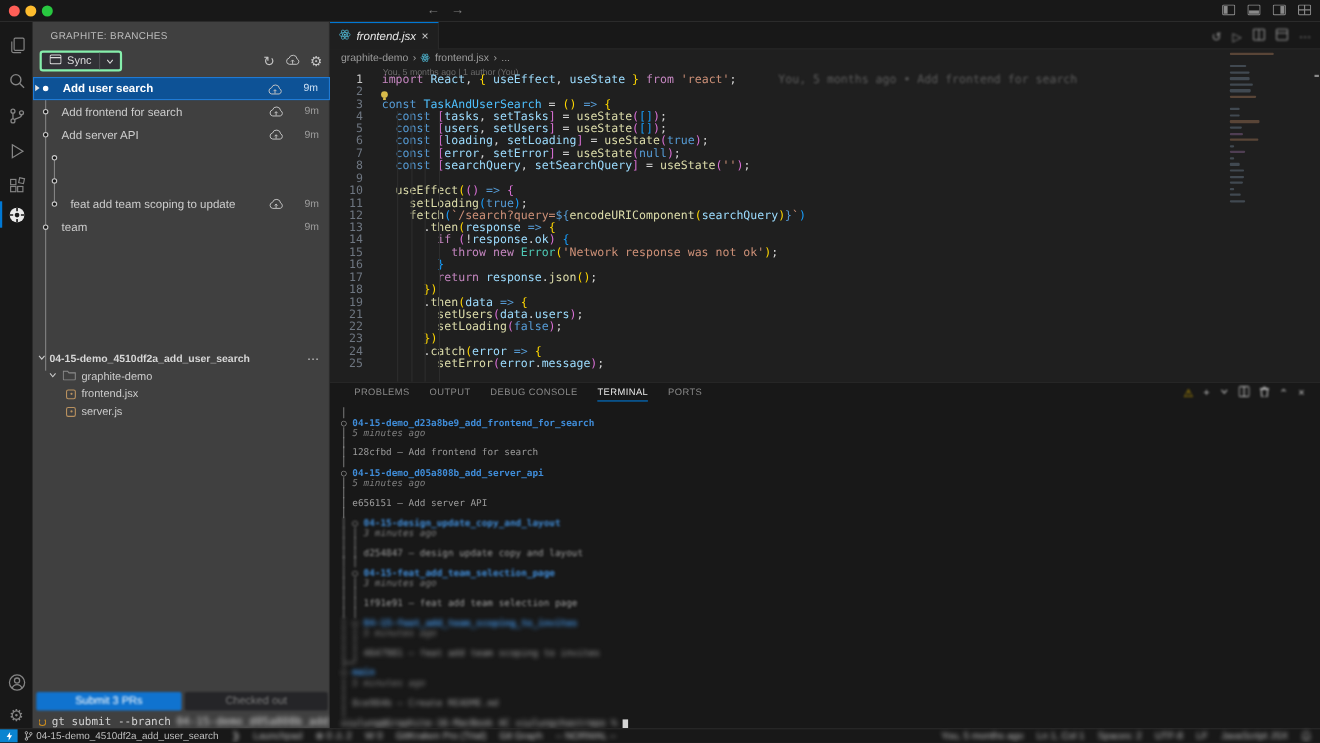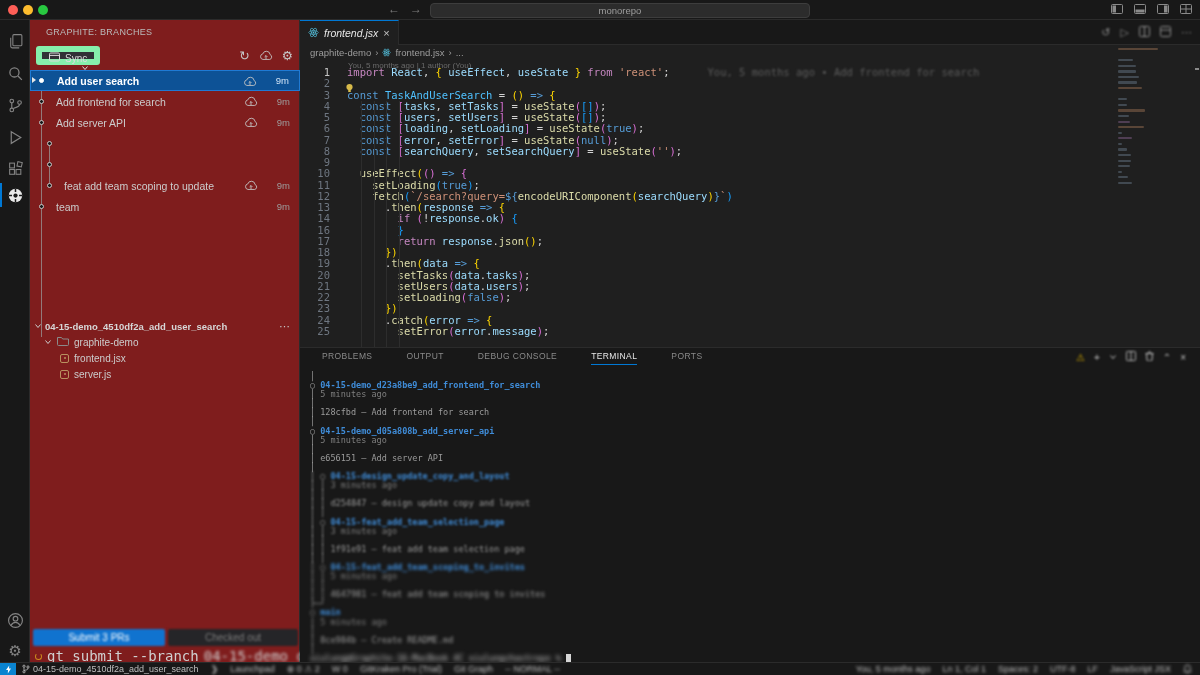--- a/index.html
+++ b/index.html
@@ -20,25 +20,25 @@
   #titlebar-icons svg{ display:block; }
 
   
   #activitybar{ position:absolute; left:0; top:20px; width:30px; height:642px; background:#181818;
     border-right:1px solid #2b2b2b; }
   .ab-item{ position:absolute; left:0; width:30px; height:30px; display:flex; align-items:center; justify-content:center; }
   .ab-item.active::before{ content:""; position:absolute; left:0; top:3px; width:2px; height:24px; background:#0078d4; }
   .ab-glyph{ font-size:15px; color:#848484; line-height:1; }
 
   
-  #sidebar{ position:absolute; left:30px; top:20px; width:270px; height:642px; background:#7f1d1d;
+  #sidebar{ position:absolute; left:30px; top:20px; width:270px; height:642px; background:#404040;
     border-right:1px solid #2b2b2b; }
   #sidebar-title{ position:absolute; left:16px; top:7px; font-size:9px; letter-spacing:.3px; color:#bbb; }
-  #sync-btn{ position:absolute; left:6px; top:26px; height:19px; display:flex; align-items:flex-end;
-    background:#313136; border:6px solid #86efac; border-radius:3px; color:#dcdcdc; font-size:10px;flex-direction:column; }
+  #sync-btn{ position:absolute; left:6px; top:26px; height:19px; display:flex; align-items:center;
+    background:#313136; border:2px solid #86efac; border-radius:3px; color:#dcdcdc; font-size:10px; }
   #sync-btn .sb-main{ display:flex; align-items:center; gap:5px; padding:0 7px; }
   #sync-btn .sb-div{ width:1px; height:100%; background:#4d4d52; }
   #sync-btn .sb-chev{ padding:0 5px; display:flex; }
   #sidebar-toolbar{ position:absolute; right:6px; top:27px; display:flex; gap:9px; align-items:center; }
   #sidebar-toolbar .ticon{ font-size:12.5px; color:#c5c5c5; line-height:1; }
 
   #branch-list{ position:absolute; left:0; top:50px; width:270px; height:168px; }
   .brow{ position:absolute; left:0; width:270px; height:21px; display:flex; align-items:center; color:#ccc; font-size:10.5px; }
   .brow.sel{ background:#0d5296; border:1px solid #1f7ad4; color:#fff; font-weight:bold; }
   .brow .blabel{ white-space:nowrap; }
@@ -58,21 +58,21 @@
   #stack-header .ellip{ position:absolute; right:10px; color:#c5c5c5; font-size:11px; font-weight:normal; }
   .tree-row{ height:16px; display:flex; align-items:center; gap:5px; font-size:10px; color:#ccc; }
   .jsicon{ width:9px; height:9px; border:1px solid #b9915f; border-radius:2px; position:relative; flex:0 0 auto; }
   .jsicon::after{ content:""; position:absolute; left:2.5px; top:2.5px; width:2px; height:2px; background:#b9915f; border-radius:50%; }
 
   #submit-btn{ position:absolute; left:3px; top:609px; width:132px; height:17px; background:#1073cf; border-radius:2px;
     color:#fff; font-size:10px; text-align:center; line-height:17px; }
   #checkedout-btn{ position:absolute; left:138px; top:609px; width:130px; height:17px; background:#252528; border-radius:2px;
     color:#7a7a7a; font-size:10px; text-align:center; line-height:17px; }
   #cmd-row{ position:absolute; left:0; top:630px; width:270px; height:12px; display:flex; align-items:center; gap:5px;
-    padding-left:5px; font-family:"DejaVu Sans Mono", monospace; font-size:14px; color:#d0d0d0; white-space:nowrap; }
+    padding-left:5px; font-family:"DejaVu Sans Mono", monospace; font-size:10px; color:#d0d0d0; white-space:nowrap; }
   #cmd-spinner{ width:7px; height:7px; border-radius:50%; border:1.6px solid #cc8c1e; border-top-color:transparent; flex:0 0 auto; }
   #cmd-info{ width:8px; height:8px; border-radius:50%; border:1px solid #8a8a8a; flex:0 0 auto; margin-left:2px; }
 
   
   #editor{ position:absolute; left:300px; top:20px; width:900px; height:327px; background:#1f1f1f; }
   #tabbar{ position:absolute; left:0; top:0; width:900px; height:25px; background:#181818; border-bottom:1px solid #2b2b2b; }
   #tab-active{ position:absolute; left:0; top:0; height:25px; padding:0 8px; background:#1f1f1f;
     border-top:1.5px solid #0078d4; border-right:1px solid #2b2b2b; display:flex; align-items:center; gap:5px; }
   #tab-active .tname{ font-size:10.5px; font-style:italic; color:#e7e7e7; }
   #tab-active .tclose{ color:#c5c5c5; font-size:11px; }
@@ -92,27 +92,27 @@
   .tok-ghost{color:#5c5c5c; margin-left:38px;}
   .iguide{ position:absolute; width:1px; background:#2d2d2d; }
   #bulb{ position:absolute; left:45px; top:59px; }
 
   #minimap{ position:absolute; right:40px; top:28px; width:42px; }
   .mm-bar{ height:2.2px; margin-bottom:3.4px; border-radius:1px; opacity:.65; }
   #ov-marker{ position:absolute; right:1px; top:48px; width:4px; height:2px; background:#8a8a8a; }
 
   
   #panel{ position:absolute; left:300px; top:347px; width:900px; height:315px; background:#181818; border-top:1px solid #2b2b2b; }
-  #panel-tabs{ position:absolute; left:22px; top:0; height:17px; display:flex; gap:34px; align-items:center; }
+  #panel-tabs{ position:absolute; left:22px; top:0; height:17px; display:flex; gap:18px; align-items:center; }
   .ptab{ font-size:8.5px; letter-spacing:.4px; color:#8a8a8a; height:17px; line-height:17px; }
   .ptab.active{ color:#e7e7e7; border-bottom:1px solid #0078d4; }
   #panel-icons{ position:absolute; right:14px; top:3px; display:flex; gap:9px; align-items:center; color:#c5c5c5; font-size:10px; }
   #terminal{ position:absolute; left:10px; top:24px; width:880px; }
   .tline{ height:9.1px; line-height:9.1px; font-family:"DejaVu Sans Mono", monospace; font-size:8.5px; white-space:pre; }
-  .tg{ color:#9a9a9a; } .t-branch{ color:#3f8cd8; font-weight:bold; } .t-dim{ color:#7f7f7f; }
+  .tg{ color:#9a9a9a; } .t-branch{ color:#3f8cd8; font-weight:bold; } .t-dim{ color:#7f7f7f;font-style:italic; }
   .t-msg{ color:#9b9b9b; } .t-prompt{ color:#c5c5c5; }
   .cursor{ display:inline-block; width:5px; height:8.5px; background:#d6d6d6; vertical-align:middle; }
 
   
   #statusbar{ position:absolute; left:0; top:662px; width:1200px; height:13px; background:#181818;
     border-top:1px solid #2b2b2b; font-size:9px; color:#bfbfbf; }
   #remote-box{ position:absolute; left:0; top:0; width:16px; height:12px; background:#0a84d0; display:flex;
     align-items:center; justify-content:center; }
   #sb-left{ position:absolute; left:22px; top:0; height:12px; display:flex; gap:12px; align-items:center; white-space:nowrap; }
   #sb-right{ position:absolute; right:8px; top:0; height:12px; display:flex; gap:12px; align-items:center; white-space:nowrap; }
@@ -124,21 +124,20 @@
 <div id="app">
 
   <div id="titlebar">
     <span class="tl" style="left: 8px; background: rgb(255, 95, 87);"></span>
     <span class="tl" style="left: 23px; background: rgb(253, 188, 46);"></span>
     <span class="tl" style="left: 38px; background: rgb(40, 200, 64);"></span>
     <div id="nav-arrows">
       <span>←</span>
       <span>→</span>
     </div>
-    <div id="cmd-center">monorepo</div>
     <div id="titlebar-icons">
         <span>
           <svg width="12" height="10" viewBox="0 0 12 10">
             <rect x="0.5" y="0.5" width="11" height="9" rx="1" fill="none" stroke="#8a8a8a"></rect>
             <rect x="1.5" y="1.5" width="3.5" height="7" fill="#8a8a8a"></rect>
           </svg>
         </span>
         <span>
           <svg width="12" height="10" viewBox="0 0 12 10">
             <rect x="0.5" y="0.5" width="11" height="9" rx="1" fill="none" stroke="#8a8a8a"></rect>
@@ -402,25 +401,25 @@
         <div class="cl"><span class="ln">5</span><span class="ct"><span class="tok-def">  </span><span class="tok-kw">const </span><span class="tok-br2">[</span><span class="tok-var">users</span><span class="tok-def">, </span><span class="tok-var">setUsers</span><span class="tok-br2">]</span><span class="tok-def"> = </span><span class="tok-fn">useState</span><span class="tok-br2">(</span><span class="tok-br3">[]</span><span class="tok-br2">)</span><span class="tok-def">;</span></span></div>
         <div class="cl"><span class="ln">6</span><span class="ct"><span class="tok-def">  </span><span class="tok-kw">const </span><span class="tok-br2">[</span><span class="tok-var">loading</span><span class="tok-def">, </span><span class="tok-var">setLoading</span><span class="tok-br2">]</span><span class="tok-def"> = </span><span class="tok-fn">useState</span><span class="tok-br2">(</span><span class="tok-kw">true</span><span class="tok-br2">)</span><span class="tok-def">;</span></span></div>
         <div class="cl"><span class="ln">7</span><span class="ct"><span class="tok-def">  </span><span class="tok-kw">const </span><span class="tok-br2">[</span><span class="tok-var">error</span><span class="tok-def">, </span><span class="tok-var">setError</span><span class="tok-br2">]</span><span class="tok-def"> = </span><span class="tok-fn">useState</span><span class="tok-br2">(</span><span class="tok-kw">null</span><span class="tok-br2">)</span><span class="tok-def">;</span></span></div>
         <div class="cl"><span class="ln">8</span><span class="ct"><span class="tok-def">  </span><span class="tok-kw">const </span><span class="tok-br2">[</span><span class="tok-var">searchQuery</span><span class="tok-def">, </span><span class="tok-var">setSearchQuery</span><span class="tok-br2">]</span><span class="tok-def"> = </span><span class="tok-fn">useState</span><span class="tok-br2">(</span><span class="tok-str">''</span><span class="tok-br2">)</span><span class="tok-def">;</span></span></div>
         <div class="cl"><span class="ln">9</span><span class="ct"></span></div>
         <div class="cl"><span class="ln">10</span><span class="ct"><span class="tok-def">  </span><span class="tok-fn">useEffect</span><span class="tok-br1">(</span><span class="tok-br2">()</span><span class="tok-arrow"> =&gt; </span><span class="tok-br2">{</span></span></div>
         <div class="cl"><span class="ln">11</span><span class="ct"><span class="tok-def">    </span><span class="tok-fn">setLoading</span><span class="tok-br3">(</span><span class="tok-kw">true</span><span class="tok-br3">)</span><span class="tok-def">;</span></span></div>
         <div class="cl"><span class="ln">12</span><span class="ct"><span class="tok-def">    </span><span class="tok-fn">fetch</span><span class="tok-br3">(</span><span class="tok-str">`/search?query=</span><span class="tok-interp">${</span><span class="tok-fn">encodeURIComponent</span><span class="tok-br1">(</span><span class="tok-var">searchQuery</span><span class="tok-br1">)</span><span class="tok-interp">}</span><span class="tok-str">`</span><span class="tok-br3">)</span></span></div>
         <div class="cl"><span class="ln">13</span><span class="ct"><span class="tok-def">      .</span><span class="tok-fn">then</span><span class="tok-br1">(</span><span class="tok-var">response</span><span class="tok-arrow"> =&gt; </span><span class="tok-br1">{</span></span></div>
         <div class="cl"><span class="ln">14</span><span class="ct"><span class="tok-def">        </span><span class="tok-ctrl">if </span><span class="tok-br2">(</span><span class="tok-def">!</span><span class="tok-var">response</span><span class="tok-def">.</span><span class="tok-var">ok</span><span class="tok-br2">)</span><span class="tok-def"> </span><span class="tok-br3">{</span></span></div>
+        <div class="cl"><span class="ln">15</span><span class="ct"><span class="tok-def">          </span><span class="tok-ctrl">throw </span><span class="tok-ctrl">new </span><span class="tok-cls">Error</span><span class="tok-br1">(</span><span class="tok-str">'Network response was not ok'</span><span class="tok-br1">)</span><span class="tok-def">;</span></span></div>
         <div class="cl"><span class="ln">16</span><span class="ct"><span class="tok-def">        </span><span class="tok-br3">}</span></span></div>
         <div class="cl"><span class="ln">17</span><span class="ct"><span class="tok-def">        </span><span class="tok-ctrl">return </span><span class="tok-var">response</span><span class="tok-def">.</span><span class="tok-fn">json</span><span class="tok-br1">()</span><span class="tok-def">;</span></span></div>
         <div class="cl"><span class="ln">18</span><span class="ct"><span class="tok-def">      </span><span class="tok-br1">})</span></span></div>
         <div class="cl"><span class="ln">19</span><span class="ct"><span class="tok-def">      .</span><span class="tok-fn">then</span><span class="tok-br1">(</span><span class="tok-var">data</span><span class="tok-arrow"> =&gt; </span><span class="tok-br1">{</span></span></div>
-        <div class="cl"><span class="ln">20</span><span class="ct"><span class="tok-def">        </span><span class="tok-fn">setTasks</span><span class="tok-br2">(</span><span class="tok-var">data</span><span class="tok-def">.</span><span class="tok-var">tasks</span><span class="tok-br2">)</span><span class="tok-def">;</span></span></div>
         <div class="cl"><span class="ln">21</span><span class="ct"><span class="tok-def">        </span><span class="tok-fn">setUsers</span><span class="tok-br2">(</span><span class="tok-var">data</span><span class="tok-def">.</span><span class="tok-var">users</span><span class="tok-br2">)</span><span class="tok-def">;</span></span></div>
         <div class="cl"><span class="ln">22</span><span class="ct"><span class="tok-def">        </span><span class="tok-fn">setLoading</span><span class="tok-br2">(</span><span class="tok-kw">false</span><span class="tok-br2">)</span><span class="tok-def">;</span></span></div>
         <div class="cl"><span class="ln">23</span><span class="ct"><span class="tok-def">      </span><span class="tok-br1">})</span></span></div>
         <div class="cl"><span class="ln">24</span><span class="ct"><span class="tok-def">      .</span><span class="tok-fn">catch</span><span class="tok-br1">(</span><span class="tok-var">error</span><span class="tok-arrow"> =&gt; </span><span class="tok-br1">{</span></span></div>
         <div class="cl"><span class="ln">25</span><span class="ct"><span class="tok-def">        </span><span class="tok-fn">setError</span><span class="tok-br2">(</span><span class="tok-var">error</span><span class="tok-def">.</span><span class="tok-var">message</span><span class="tok-br2">)</span><span class="tok-def">;</span></span></div>
       </div>
     <span id="bulb">
       <svg width="9" height="10" viewBox="0 0 9 10">
           <circle cx="4.5" cy="4" r="3.1" fill="#d7ba4a"></circle>
           <rect x="3.2" y="7" width="2.6" height="2" rx="0.5" fill="#d7ba4a"></rect>

